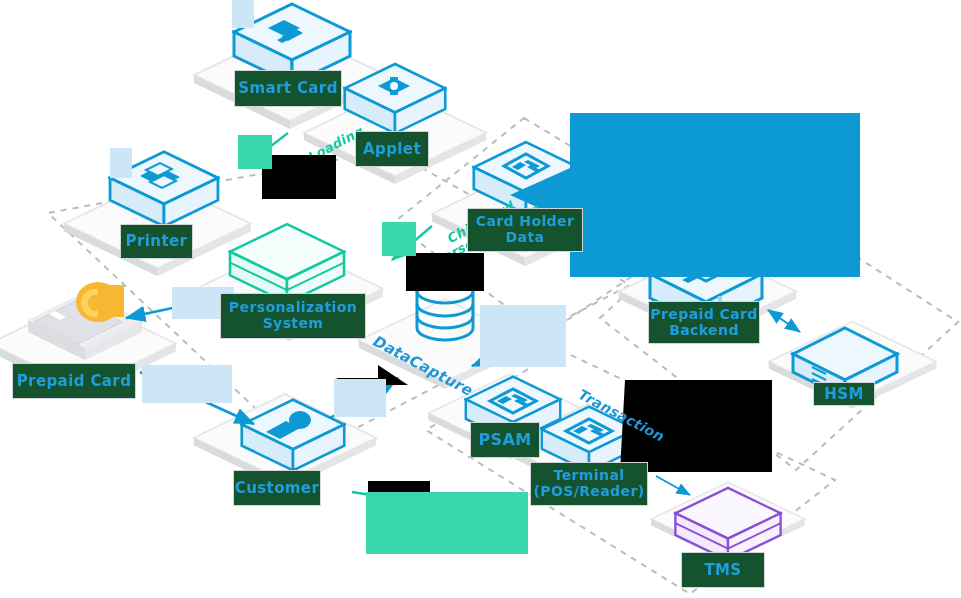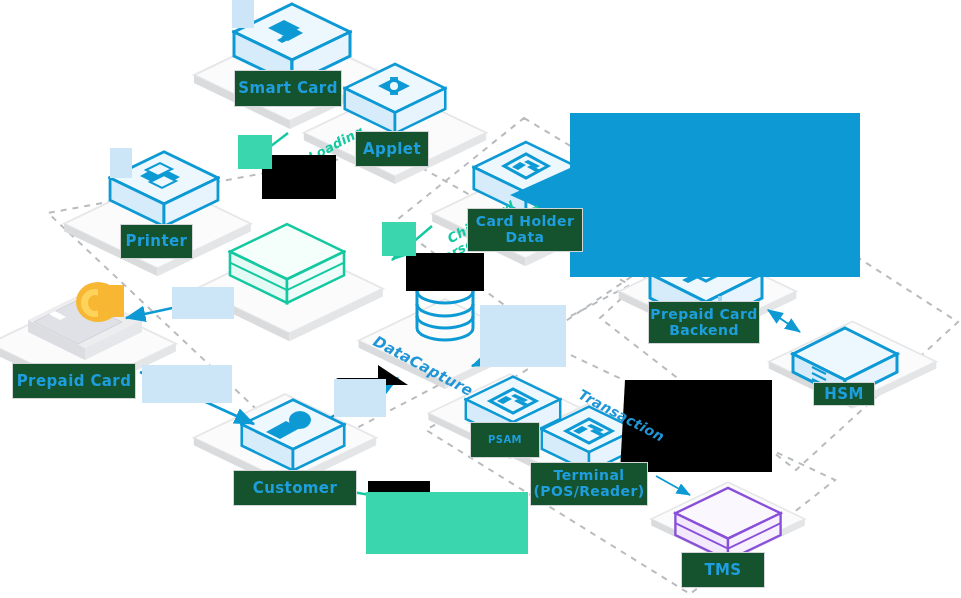--- a/index.html
+++ b/index.html
@@ -276,29 +276,31 @@
 
 <div class="redact black" style="left:368px;top:481px;width:62px;height:17px;"></div>
 <div class="redact green" style="left:366px;top:492px;width:162px;height:62px;"></div>
 
 <div class="chip" style="left:234px;top:70px;width:108px;height:37px;font-size:15px;">Smart Card</div>
 
 <div class="chip" style="left:355px;top:131px;width:74px;height:36px;font-size:15px;">Applet</div>
 
 <div class="chip" style="left:120px;top:224px;width:73px;height:35px;font-size:15px;">Printer</div>
 
+<div class="chip" style="left:220px;top:293px;width:146px;height:46px;font-size:14px;">Personalization
+System</div>
 
 <div class="chip" style="left:12px;top:363px;width:124px;height:36px;font-size:15px;">Prepaid Card</div>
 
 <div class="chip" style="left:467px;top:208px;width:116px;height:44px;font-size:14px;">Card Holder
 Data</div>
 
-<div class="chip" style="left:233px;top:470px;width:124px;height:36px;font-size:15px;">Customer</div>
-
-<div class="chip" style="left:470px;top:422px;width:70px;height:36px;font-size:10px;">PSAM</div>
+<div class="chip" style="left:233px;top:470px;width:88px;height:36px;font-size:15px;">Customer</div>
+
+<div class="chip" style="left:470px;top:422px;width:70px;height:36px;font-size:16px;">PSAM</div>
 
 <div class="chip" style="left:530px;top:462px;width:118px;height:44px;font-size:14px;">Terminal
 (POS/Reader)</div>
 
 <div class="chip" style="left:648px;top:301px;width:112px;height:43px;font-size:14px;">Prepaid Card
 Backend</div>
 
 <div class="chip" style="left:813px;top:382px;width:62px;height:24px;font-size:15px;">HSM</div>
 
 <div class="chip" style="left:681px;top:552px;width:84px;height:36px;font-size:15px;">TMS</div>

